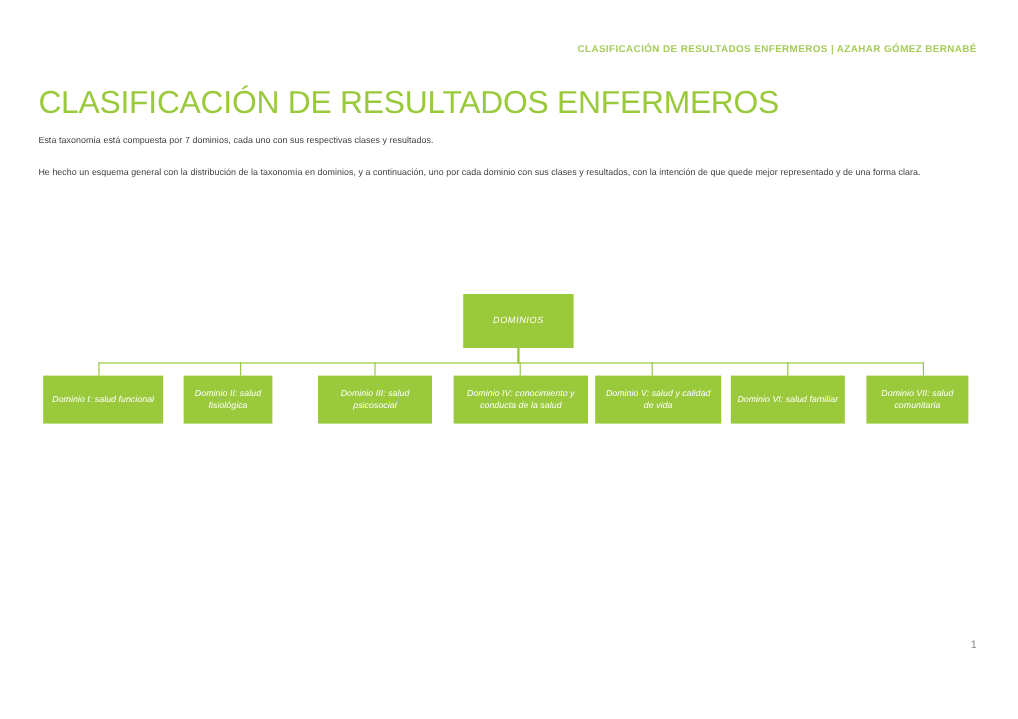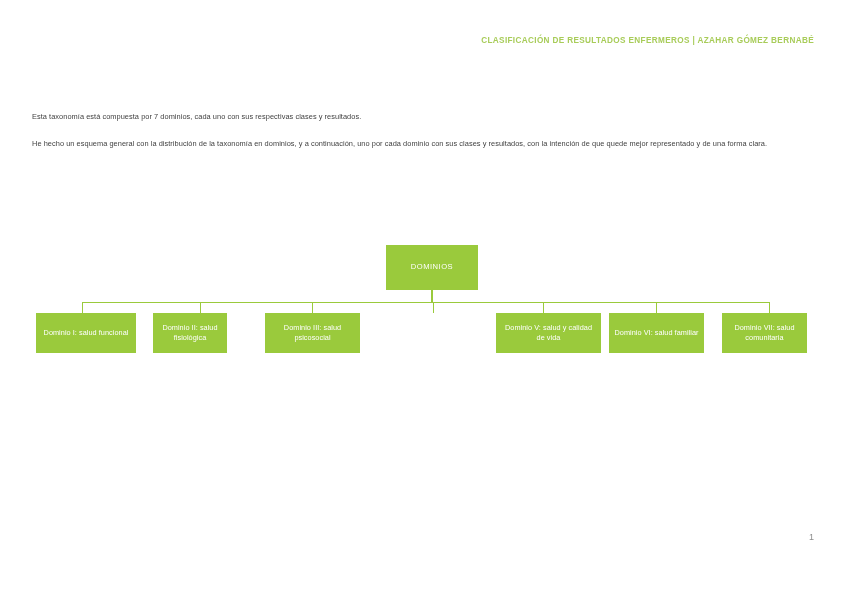--- a/index.html
+++ b/index.html
@@ -66,21 +66,21 @@
 
   
   .chart {
     position: absolute;
     left: 0;
     top: 0;
     width: 848px;
     height: 599px;
     pointer-events: none;
   }
-  .chart > * { pointer-events: auto; }
+  .chart > * { pointer-events: auto; font-style: italic; }
 
   .node {
     position: absolute;
     background: #9ACA3C;
     color: #ffffff;
     display: flex;
     align-items: center;
     justify-content: center;
     text-align: center;
     font-size: 7.3px;
@@ -151,20 +151,21 @@
     color: #8c8c8c;
   }
 </style>
 </head>
 <body>
 
 <div class="page">
 
   <div class="doc-header">CLASIFICACIÓN DE RESULTADOS ENFERMEROS | AZAHAR GÓMEZ BERNABÉ</div>
 
+  <h1 class="doc-title">CLASIFICACIÓN DE RESULTADOS ENFERMEROS</h1>
 
   <p class="body-copy para-1">Esta taxonomía está compuesta por 7 dominios, cada uno con sus respectivas clases y resultados.</p>
 
   <p class="body-copy para-2">He hecho un esquema general con la distribución de la taxonomía en dominios, y a continuación, uno por cada dominio con sus clases y resultados, con la intención de que quede mejor representado y de una forma clara.</p>
 
   <div class="chart">
 
     <div class="node node-root">DOMINIOS</div>
 
     <div class="line line-root-stub"></div>
@@ -174,20 +175,21 @@
     <div class="line line-drop d2"></div>
     <div class="line line-drop d3"></div>
     <div class="line line-drop d4"></div>
     <div class="line line-drop d5"></div>
     <div class="line line-drop d6"></div>
     <div class="line line-drop d7"></div>
 
     <div class="node node-child n1">Dominio I: salud funcional</div>
     <div class="node node-child n2">Dominio II: salud fisiológica</div>
     <div class="node node-child n3">Dominio III: salud psicosocial</div>
+    <div class="node node-child n4">Dominio IV: conocimiento y conducta de la salud</div>
     <div class="node node-child n5">Dominio V: salud y calidad de vida</div>
     <div class="node node-child n6">Dominio VI: salud familiar</div>
     <div class="node node-child n7">Dominio VII: salud comunitaria</div>
 
   </div>
 
   <div class="folio">1</div>
 
 </div>
 

